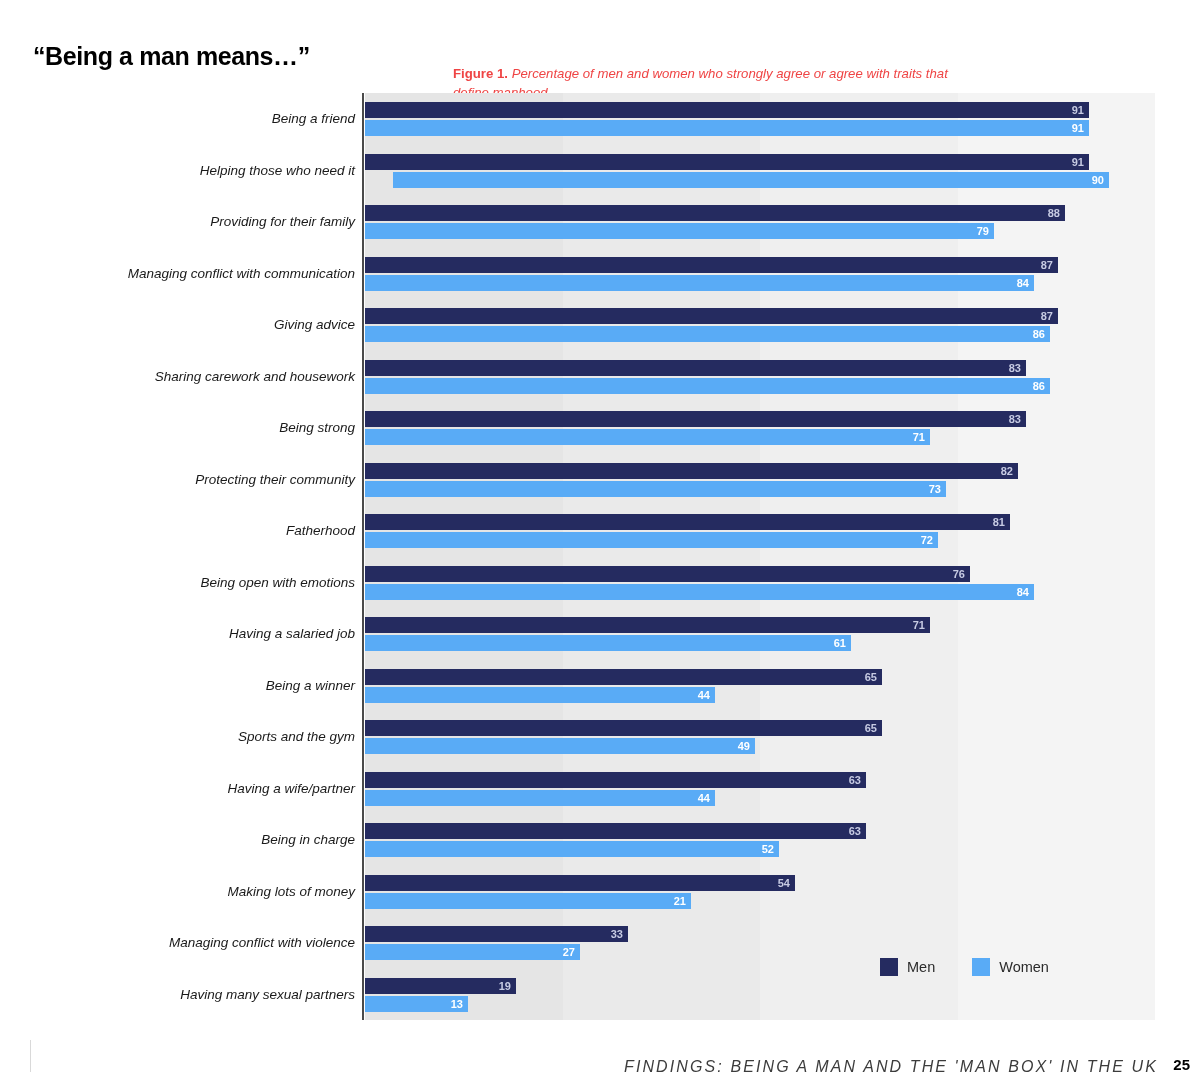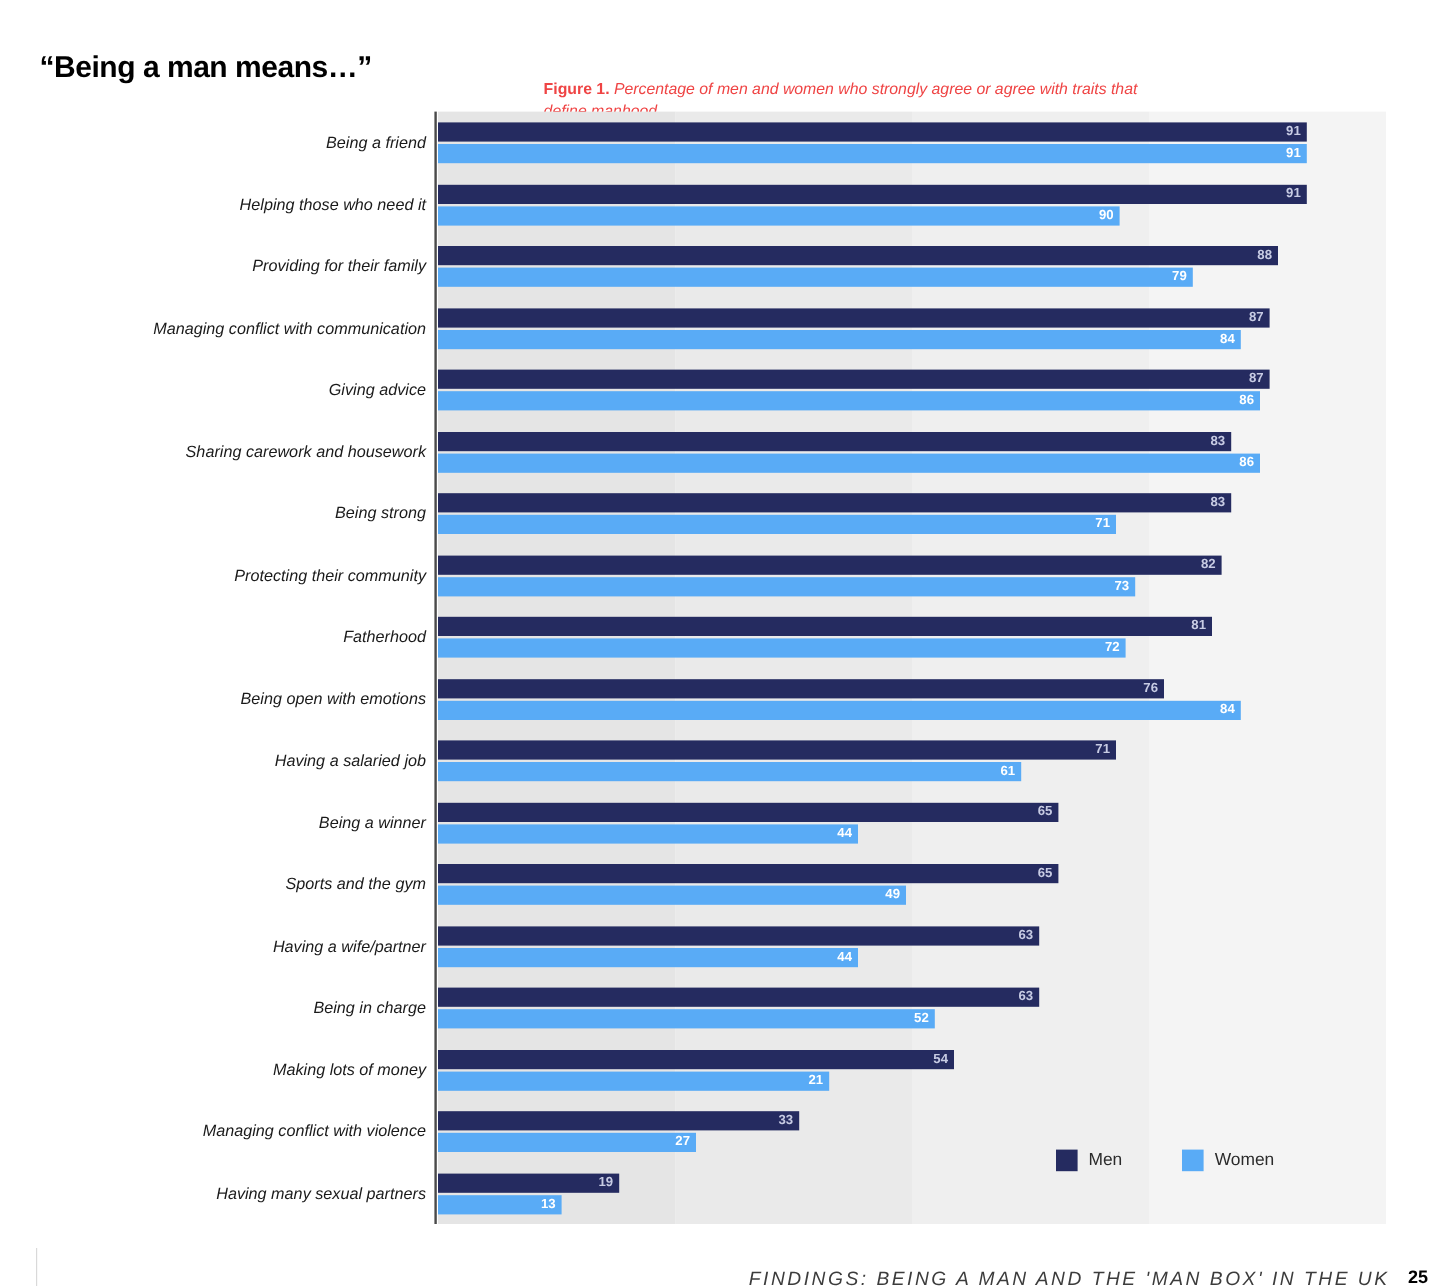--- a/index.html
+++ b/index.html
@@ -127,21 +127,21 @@
     height: 927px;
   }
 
   
   #legend {
     position: absolute;
     left: 880px;
     top: 958px;
     display: flex;
     align-items: center;
-    gap: 50px;
+    gap: 37px;
   }
   .legend-item {
     display: flex;
     align-items: center;
     gap: 9px;
   }
   .legend-swatch {
     width: 18px;
     height: 18px;
     display: block;
@@ -222,21 +222,21 @@
         <span class="bar-value">91</span>
       </div>
       <div class="bar women" style="width: 724px; background: rgb(89, 171, 246);">
         <span class="bar-value">91</span>
       </div>
     </div>
     <div class="row" style="top: 51.5px;">
       <div class="bar men" style="width: 724px; background: rgb(37, 43, 96);">
         <span class="bar-value">91</span>
       </div>
-      <div class="bar women" style="width: 568px; background: rgb(89, 171, 246);">
+      <div class="bar women" style="width: 716px; background: rgb(89, 171, 246); margin-left: 28px;">
         <span class="bar-value">90</span>
       </div>
     </div>
     <div class="row" style="top: 103px;">
       <div class="bar men" style="width: 700px; background: rgb(37, 43, 96);">
         <span class="bar-value">88</span>
       </div>
       <div class="bar women" style="width: 629px; background: rgb(89, 171, 246);">
         <span class="bar-value">79</span>
       </div>
@@ -339,21 +339,21 @@
     </div>
     <div class="row" style="top: 772.5px;">
       <div class="bar men" style="width: 430px; background: rgb(37, 43, 96);">
         <span class="bar-value">54</span>
       </div>
       <div class="bar women" style="width: 326px; background: rgb(89, 171, 246);">
         <span class="bar-value">21</span>
       </div>
     </div>
     <div class="row" style="top: 824px;">
-      <div class="bar men" style="width: 301px; background: rgb(37, 43, 96);">
+      <div class="bar men" style="width: 263px; background: rgb(37, 43, 96);">
         <span class="bar-value">33</span>
       </div>
       <div class="bar women" style="width: 215px; background: rgb(89, 171, 246); padding-left: 24px;">
         <span class="bar-value">27</span>
       </div>
     </div>
     <div class="row" style="top: 875.5px;">
       <div class="bar men" style="width: 151px; background: rgb(37, 43, 96);">
         <span class="bar-value">19</span>
       </div>

